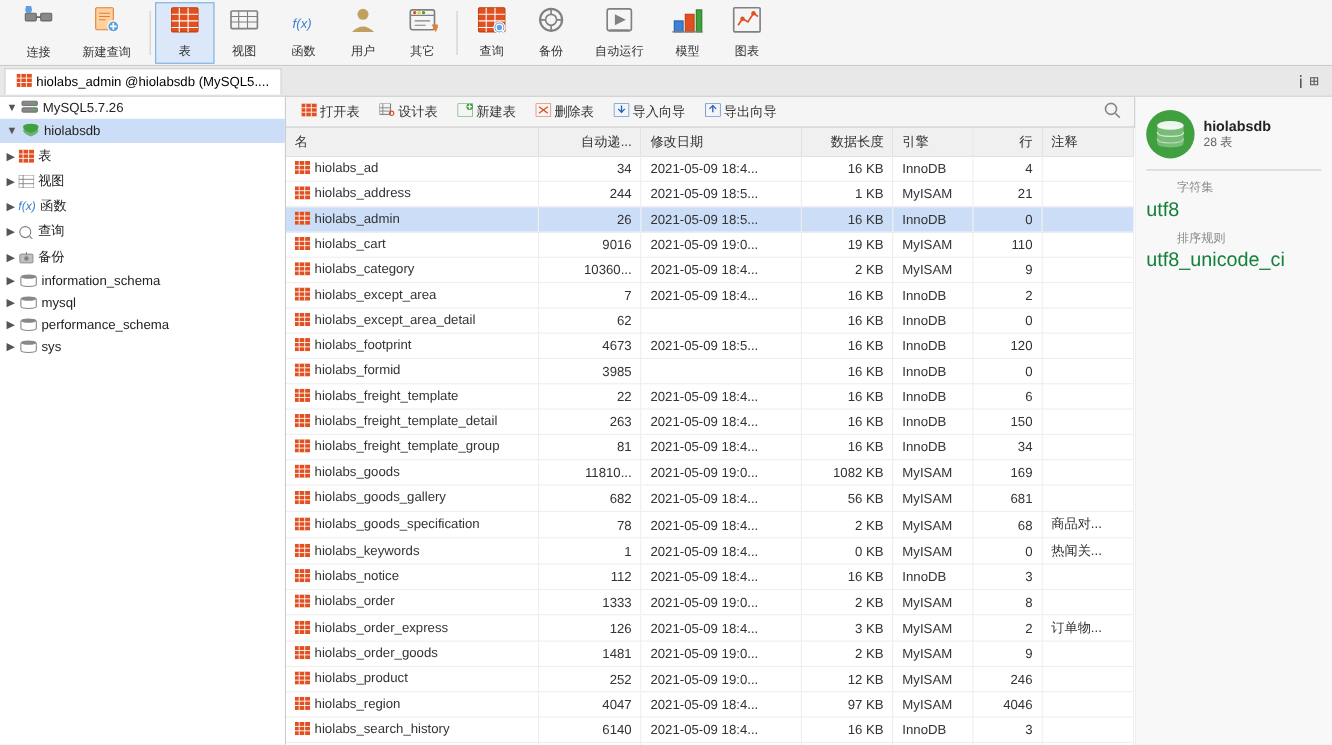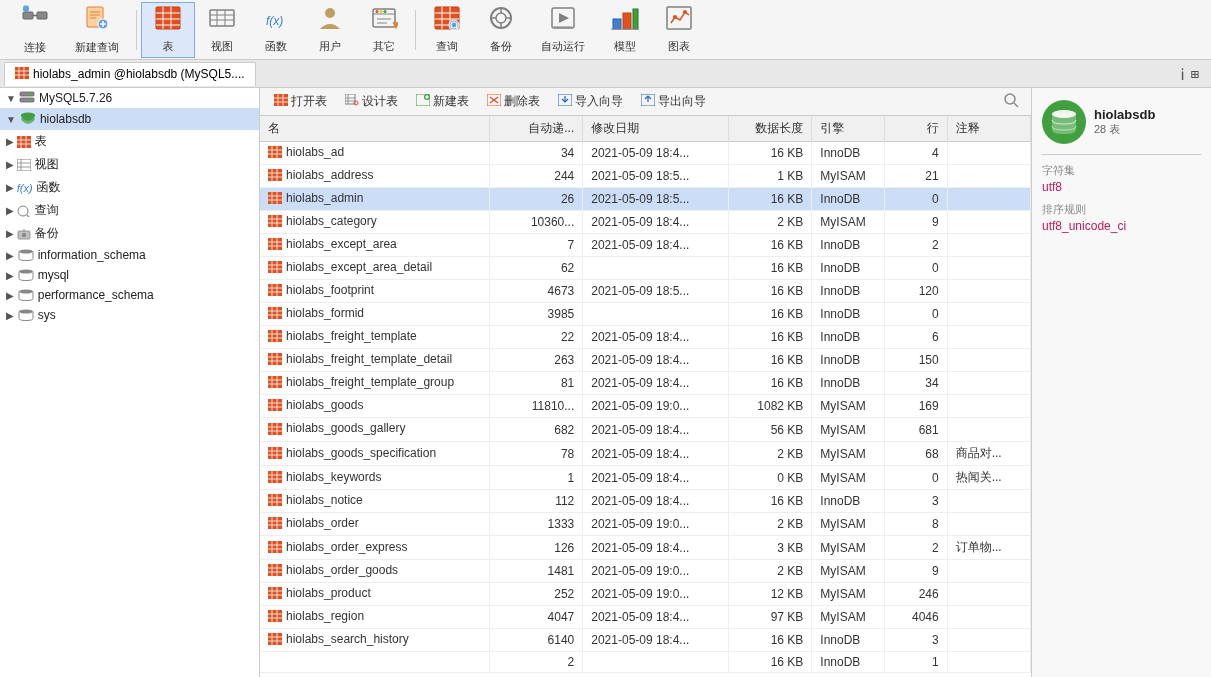--- a/index.html
+++ b/index.html
@@ -177,22 +177,22 @@
       align-items: center;
       justify-content: center;
       color: white;
       font-size: 24px;
       font-weight: bold;
       margin-right: 8px;
     }
     .db-info-title { font-size: 13px; font-weight: bold; color: #222; }
     .db-info-sub { font-size: 11px; color: #666; }
     .right-divider { border: none; border-top: 1px solid #ccc; margin: 8px 0; }
-    .right-label { font-size: 11px; color: #888; margin-bottom: 2px; }
-    .right-value { font-size: 12px; color: #be185d; margin-bottom: 8px; }
+    .right-label { font-size: 11px; color: #888; margin-bottom: 2px; margin-left: 28px; }
+    .right-value { font-size: 18px; color: #15803d; margin-bottom: 8px; }
 
     
     ::-webkit-scrollbar { width: 8px; height: 8px; }
     ::-webkit-scrollbar-track { background: #f0f0f0; }
     ::-webkit-scrollbar-thumb { background: #c0c0c0; border-radius: 4px; }
   </style>
 </head>
 <body>
 
 <div class="toolbar">
@@ -605,20 +605,36 @@
               <td class="col-comment"></td>
             </tr>
             <tr>
               <td class="col-name"><span style="display:inline-flex;align-items:center;">
       <svg width="14" height="12" viewBox="0 0 14 12" style="margin-right:4px;flex-shrink:0;">
         <rect x="0" y="0" width="14" height="12" fill="#e05020"></rect>
         <line x1="0" y1="4" x2="14" y2="4" stroke="white" stroke-width="0.8"></line>
         <line x1="0" y1="8" x2="14" y2="8" stroke="white" stroke-width="0.8"></line>
         <line x1="4" y1="0" x2="4" y2="12" stroke="white" stroke-width="0.8"></line>
         <line x1="9" y1="0" x2="9" y2="12" stroke="white" stroke-width="0.8"></line>
+      </svg>hiolabs_cart</span></td>
+              <td class="col-auto" style="text-align: right;">9016</td>
+              <td class="col-date">2021-05-09 19:0...</td>
+              <td class="col-size" style="text-align: right;">19 KB</td>
+              <td class="col-engine">MyISAM</td>
+              <td class="col-rows" style="text-align: right;">110</td>
+              <td class="col-comment"></td>
+            </tr>
+            <tr>
+              <td class="col-name"><span style="display:inline-flex;align-items:center;">
+      <svg width="14" height="12" viewBox="0 0 14 12" style="margin-right:4px;flex-shrink:0;">
+        <rect x="0" y="0" width="14" height="12" fill="#e05020"></rect>
+        <line x1="0" y1="4" x2="14" y2="4" stroke="white" stroke-width="0.8"></line>
+        <line x1="0" y1="8" x2="14" y2="8" stroke="white" stroke-width="0.8"></line>
+        <line x1="4" y1="0" x2="4" y2="12" stroke="white" stroke-width="0.8"></line>
+        <line x1="9" y1="0" x2="9" y2="12" stroke="white" stroke-width="0.8"></line>
       </svg>hiolabs_category</span></td>
               <td class="col-auto" style="text-align: right;">10360...</td>
               <td class="col-date">2021-05-09 18:4...</td>
               <td class="col-size" style="text-align: right;">2 KB</td>
               <td class="col-engine">MyISAM</td>
               <td class="col-rows" style="text-align: right;">9</td>
               <td class="col-comment"></td>
             </tr>
             <tr>
               <td class="col-name"><span style="display:inline-flex;align-items:center;">

